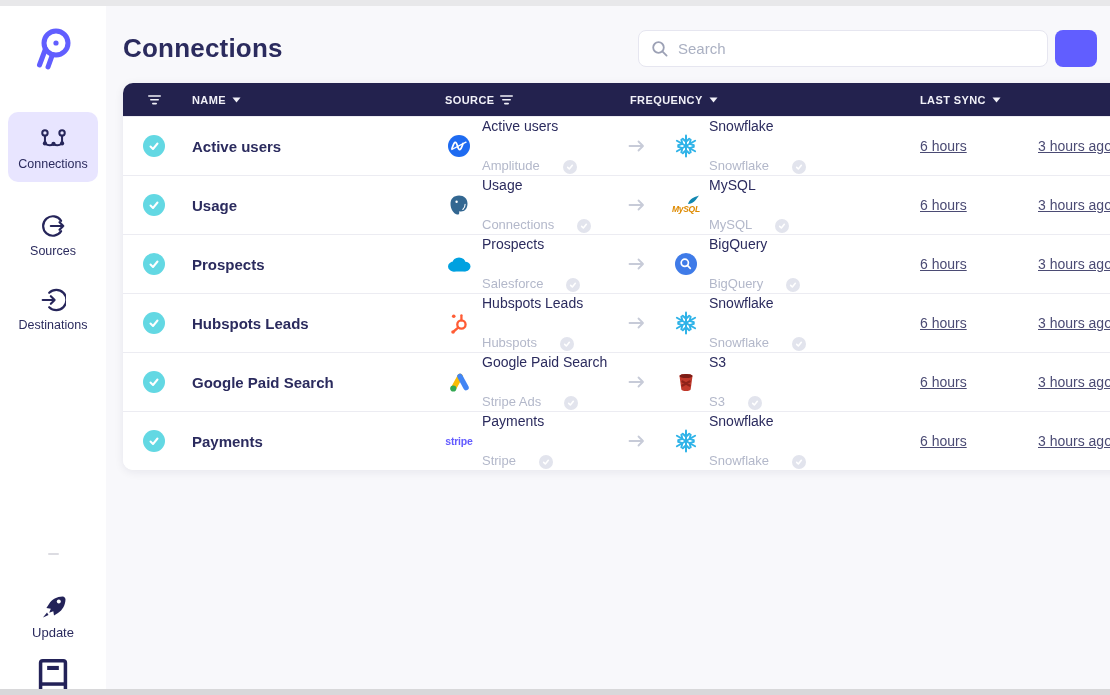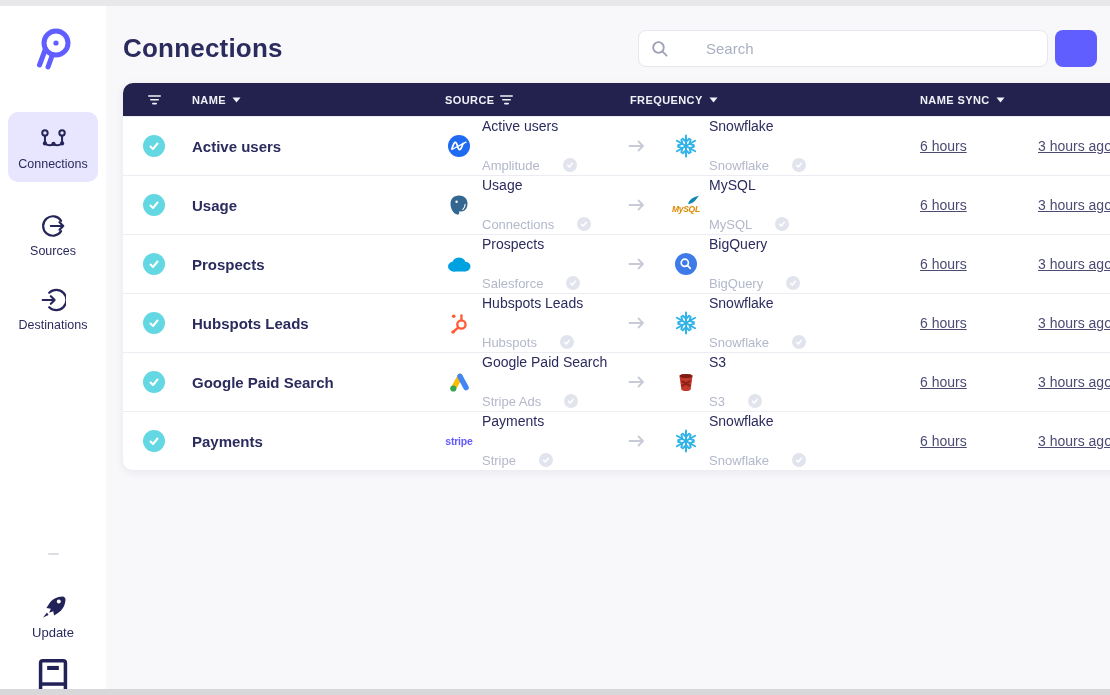--- a/index.html
+++ b/index.html
@@ -23,21 +23,21 @@
   .side-spacer { flex:1; }
   .side-divider { width:11px; height:2px; background:#dcdce2; border-radius:2px; margin-bottom:38px; }
   .ni-update .lbl { font-size:13px; }
   .ni-docs { margin-top:22px; margin-bottom:0; }
 
   
   .main { position:absolute; left:106px; top:6px; right:0; bottom:6px; background:#f8f8fb; overflow:hidden; }
   .page-head { display:flex; align-items:center; margin:24px 13px 0 17px; }
   .page-title { font-size:26px; font-weight:bold; color:#2b2b5e; letter-spacing:.2px; }
   .search-box { margin-left:auto; width:410px; height:37px; background:#fff; border:1px solid #e6e6f0;
-                border-radius:8px; display:flex; align-items:center; padding:0 12px;gap:28px; }
+                border-radius:8px; display:flex; align-items:center; padding:0 12px; }
   .search-box input { border:none; outline:none; flex:1; font-size:15px; color:#4b4b74; margin-left:9px;
                       font-family:"Liberation Sans", sans-serif; background:transparent; }
   .search-box input::placeholder { color:#aab0c2; }
   .new-btn { margin-left:7px; width:42px; height:37px; border:none; border-radius:8px; background:#615eff; cursor:pointer; flex:none; }
 
   
   .table-card { margin:16px 0 0 17px; width:1088px; background:#fff; border-radius:10px;
                 box-shadow:0 2px 10px rgba(26,26,68,.08); }
   .tgrid { display:grid; grid-template-columns:62px 253px 185px 290px 118px 180px; align-items:center; }
   .thead { background:#23224e; height:33px; border-radius:10px 10px 0 0; color:#f1f1f8;
@@ -51,21 +51,21 @@
   .c-status { display:flex; justify-content:center; }
   .okcheck { width:22px; height:22px; border-radius:50%; background:#63d8e3; display:flex; align-items:center; justify-content:center; }
   .c-name { padding-left:7px; font-size:15px; font-weight:bold; color:#2b2b5e; cursor:pointer; }
   .c-pair { display:flex; align-items:center; gap:9px; padding-left:7px; }
   .c-dest { padding-left:5px; gap:0; }
   .c-dest .arrow { margin-right:27px; display:flex; }
   .c-dest .logo-wrap { margin-right:9px; }
   .logo-wrap { width:28px; display:flex; justify-content:center; align-items:center; flex:none; }
   .stack { display:flex; flex-direction:column; line-height:1.25; }
   .stack .t { font-size:14px; color:#2b2b5e; font-weight:500; }
-  .stack .s { font-size:13px; color:#b3b8ca; display:flex; align-items:flex-start; gap:23px;margin-top:23px; }
+  .stack .s { font-size:13px; color:#b3b8ca; display:flex; align-items:flex-end; gap:23px;margin-top:23px; }
   .vbadge { width:14px; height:14px; border-radius:50%; background:#e2e4ed; display:inline-flex; align-items:center; justify-content:center; }
   .c-freq, .c-sync { padding-left:7px; font-size:14px; color:#4b4b74;text-decoration:underline; }
   .mysql-logo { position:relative; width:30px; height:20px; }
   .mysql-logo .word { position:absolute; left:0; bottom:1px; font-size:8.5px; font-weight:bold; font-style:italic; color:#de8a00; letter-spacing:-.3px; }
   .mysql-logo svg { position:absolute; right:0; top:0; }
   .stripe-word { font-size:10.5px; font-weight:bold; color:#635bff; letter-spacing:-.2px; }
 </style>
 </head>
 <body>
 
@@ -201,21 +201,21 @@
       </div>
       <div class="th">
         <span>FREQUENCY</span>
         <span style="display:flex">
             <svg width="9" height="6" viewBox="0 0 9 6">
               <path d="M0.5 0.5 L8.5 0.5 L4.5 5.5 Z" fill="#f1f1f8"></path>
             </svg>
           </span>
       </div>
       <div class="th">
-        <span>NAME SYNC</span>
+        <span>LAST SYNC</span>
         <span style="display:flex">
             <svg width="9" height="6" viewBox="0 0 9 6">
               <path d="M0.5 0.5 L8.5 0.5 L4.5 5.5 Z" fill="#f1f1f8"></path>
             </svg>
           </span>
       </div>
     </div>
 
     <div class="tgrid trow">
       <div class="c-status">

